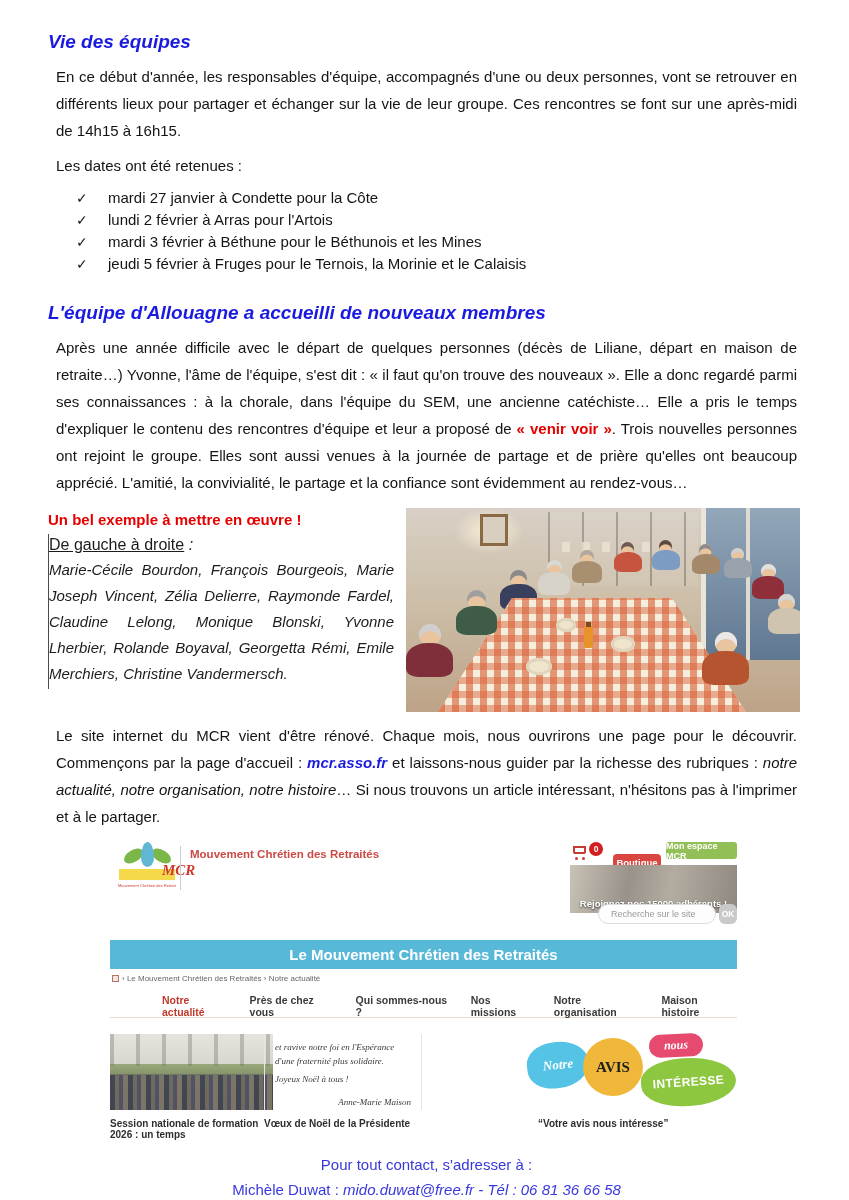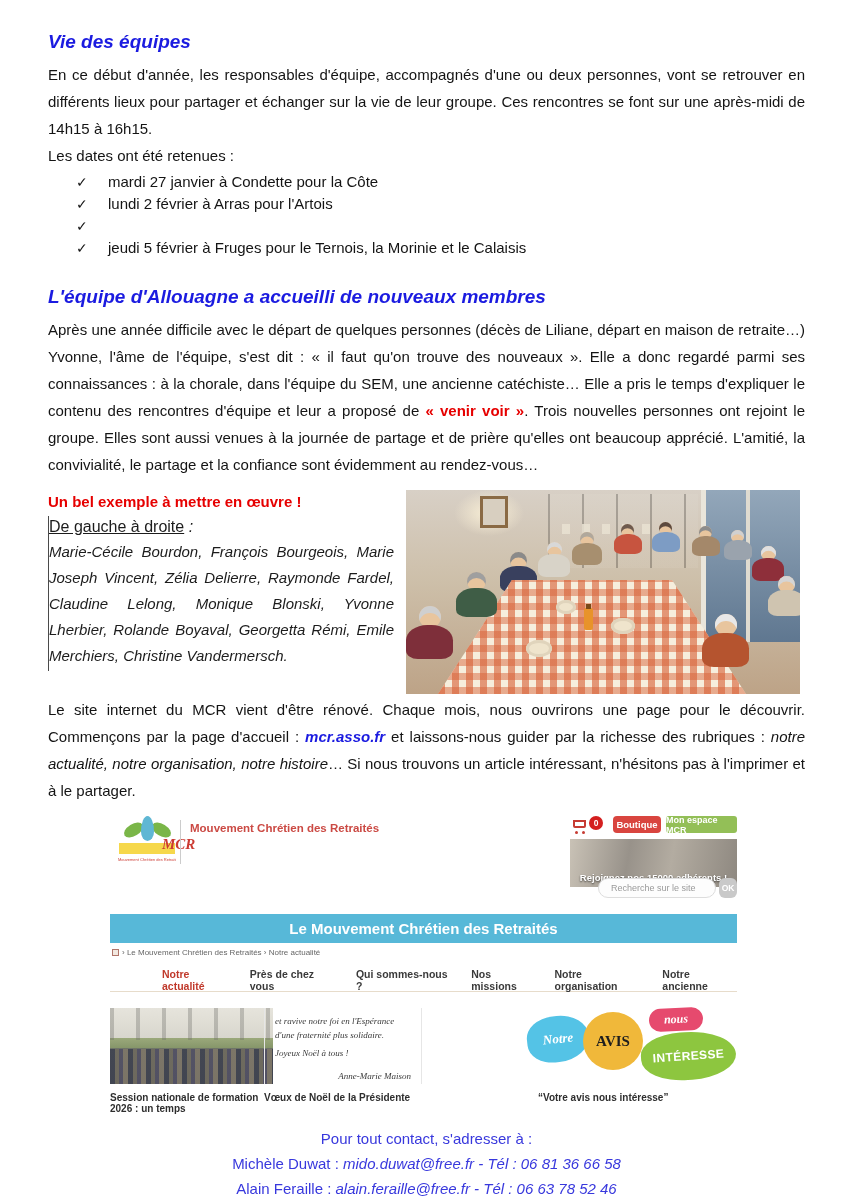--- a/index.html
+++ b/index.html
@@ -7,21 +7,21 @@
     width:849px;height:1200px;overflow:hidden;background:#fff;
     font-family:"Liberation Sans",sans-serif;color:#141414;
     -webkit-font-smoothing:antialiased;
   }
   .doc{padding:28px 44px 0 48px;}
   .h1{
     font-size:19px;font-weight:bold;font-style:italic;color:#1b1be0;
     margin:0 0 6px 0;line-height:27px;
   }
   .h1 .ul{text-decoration:underline;}
-  .p{font-size:15px;line-height:27px;text-align:justify;margin:0;}
+  .p{font-size:15px;line-height:27px;text-align:justify;margin:8px;}
   .red-b{color:#e60000;font-weight:bold;}
   .blue-link{color:#1b1be0;font-weight:bold;font-style:italic;}
   .it{font-style:italic;}
   .checklist{margin:2px 0 6px 28px;}
   .chk{display:flex;font-size:15px;line-height:22px;}
   .chk .g{width:16px;margin-right:16px;font-size:14px;}
   .mt1{margin-top:24px;}
   .example{font-size:15px;font-weight:bold;color:#e60000;margin:3px 0 6px;}
   .media-row{display:flex;gap:12px;margin-top:12px;height:206px;}
   .leftcol{width:346px;flex:none;}
@@ -80,21 +80,21 @@
   .brand1{left:80px;top:10px;font-size:11.5px;font-weight:bold;color:#cb4a44;}
   .brand2{left:80px;top:25px;font-size:18px;color:#cb4a44;}
   .nav{left:8px;top:67px;display:flex;gap:22px;font-size:11px;font-weight:bold;color:#3b3b3b;}
   .nav span{cursor:default;}
   .cart{left:460px;top:6px;width:20px;height:16px;}
   .cart .basket{position:absolute;left:3px;top:2px;width:13px;height:8px;border:2px solid #c63b33;border-radius:0 0 2px 2px;}
   .cart .w{position:absolute;width:3px;height:3px;border-radius:50%;background:#c63b33;bottom:0;}
   .cart .w1{left:5px;} .cart .w2{left:12px;}
   .badge{left:479px;top:4px;width:14px;height:14px;border-radius:50%;background:#d41f1f;color:#fff;
     font-size:8.5px;font-weight:bold;display:flex;align-items:center;justify-content:center;}
-  .btnr{left:503px;top:4px;width:48px;height:17px;background:#d9453f;border-radius:4px;color:#fff;
+  .btnr{left:503px;top:16px;width:48px;height:17px;background:#d9453f;border-radius:4px;color:#fff;
     font-size:9.5px;font-weight:bold;display:flex;align-items:center;justify-content:center;}
   .btng{left:556px;top:4px;width:71px;height:17px;background:#93bf57;border-radius:3px;color:#fff;
     font-size:9px;font-weight:bold;display:flex;align-items:center;justify-content:center;}
   .banner{left:460px;top:27px;width:167px;height:48px;overflow:hidden;
     background:linear-gradient(100deg,#c9c2b6 0%,#98928a 35%,#b3aca1 60%,#8e8880 100%);}
   .banner .txt{position:absolute;left:0;right:0;bottom:4px;text-align:center;color:#fff;
     font-size:9.5px;font-weight:bold;text-shadow:0 1px 2px rgba(0,0,0,.65);}
   .search{left:488px;top:66px;width:118px;height:20px;border:1px solid #ddd;border-radius:11px;
     padding-left:12px;font-size:9px;color:#555;background:#fdfdfd;outline:none;font-family:"Liberation Sans",sans-serif;}
   .search::placeholder{color:#9a9a9a;}
@@ -149,20 +149,21 @@
     <div class="chk">
       <span class="g">✓</span>
       <span>mardi 27 janvier à Condette pour la Côte</span>
     </div>
     <div class="chk">
       <span class="g">✓</span>
       <span>lundi 2 février à Arras pour l'Artois</span>
     </div>
     <div class="chk">
       <span class="g">✓</span>
+      <span>mardi 3 février à Béthune pour le Béthunois et les Mines</span>
     </div>
     <div class="chk">
       <span class="g">✓</span>
       <span>jeudi 5 février à Fruges pour le Ternois, la Morinie et le Calaisis</span>
     </div>
   </div>
 
   <h1 class="h1 mt1">L'équipe d'Allouagne a accueilli de nouveaux membres</h1>
   <p class="p"><span>Après une année difficile avec le départ de quelques personnes (décès de Liliane, départ en maison de retraite…) Yvonne, l'âme de l'équipe, s'est dit : « il faut qu'on trouve des nouveaux ». Elle a donc regardé parmi ses connaissances : à la chorale, dans l'équipe du SEM, une ancienne catéchiste… Elle a pris le temps d'expliquer le contenu des rencontres d'équipe et leur a proposé de </span><span class="red-b">« venir voir »</span><span>. Trois nouvelles personnes ont rejoint le groupe. Elles sont aussi venues à la journée de partage et de prière qu'elles ont beaucoup apprécié. L'amitié, la convivialité, le partage et la confiance sont évidemment au rendez-vous…</span></p>
 
@@ -274,21 +275,21 @@
       <span class="home-ic"></span>
       <span>› Le Mouvement Chrétien des Retraités › Notre actualité</span>
     </div>
 
     <div class="abs tabsrow">
       <span class="tab active">Notre actualité</span>
       <span class="tab">Près de chez vous</span>
       <span class="tab">Qui sommes-nous ?</span>
       <span class="tab">Nos missions</span>
       <span class="tab">Notre organisation</span>
-      <span class="tab">Notre ancienne</span>
+      <span class="tab">Maison histoire</span>
     </div>
 
     <div class="card card1">
       <div class="c1media">
           <div class="crowd"></div>
         </div>
       <div class="cap">Session nationale de formation 2026 : un temps</div>
     </div>
 
     <div class="card card2">

